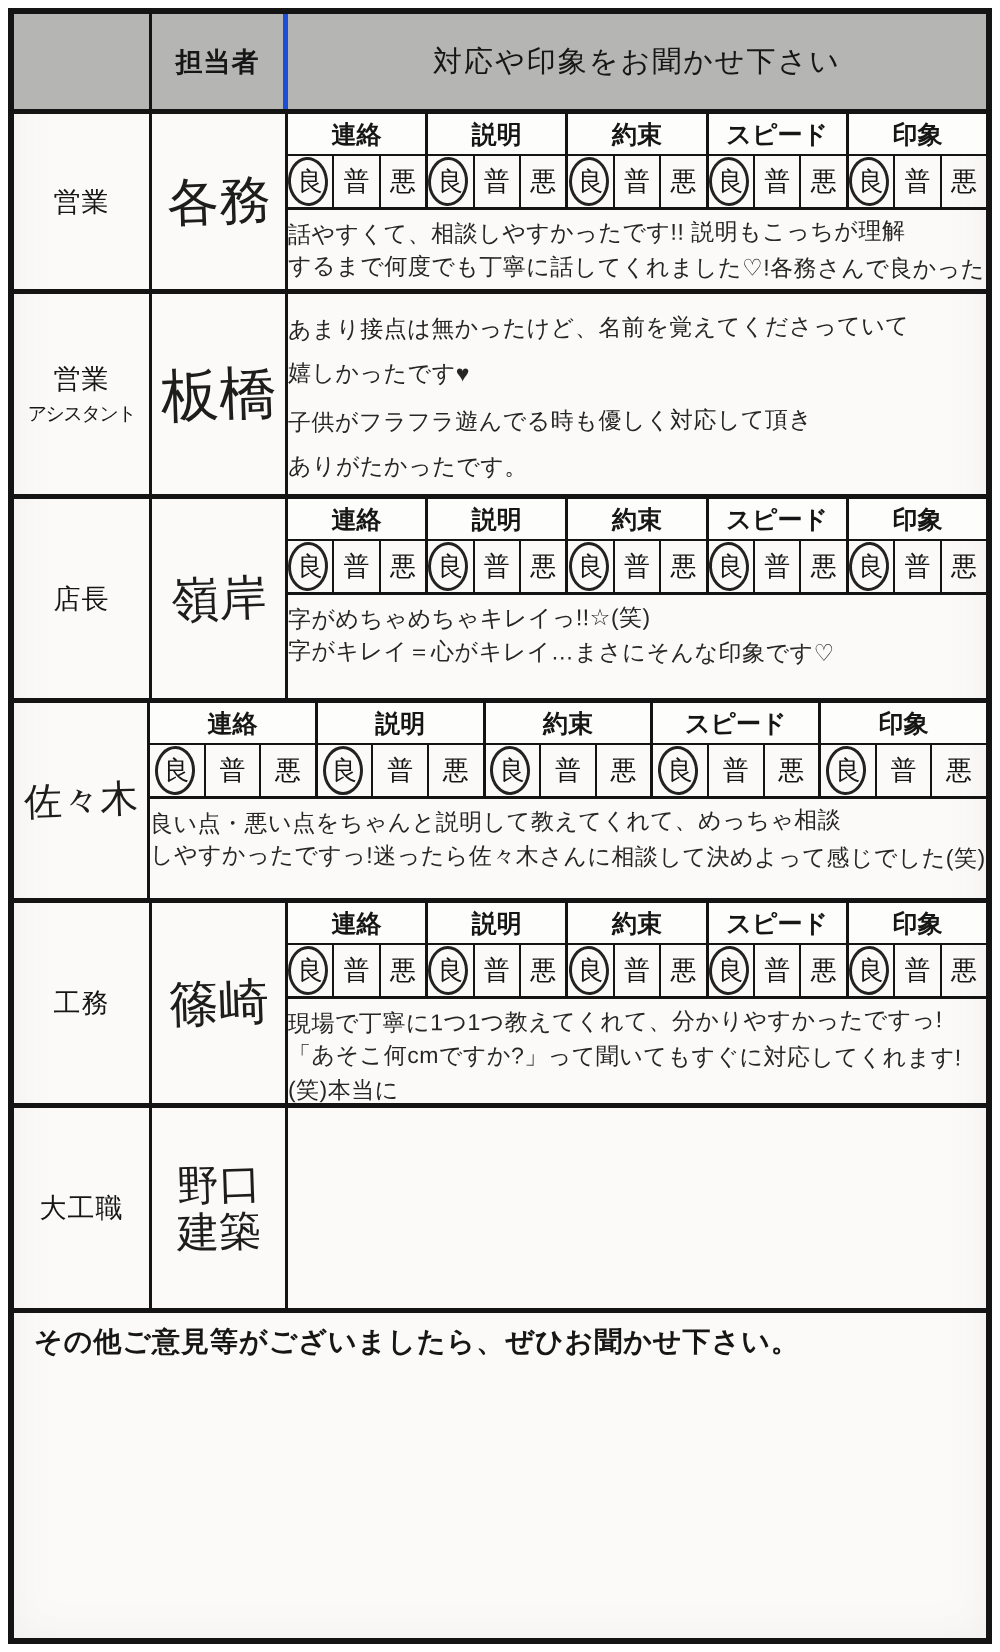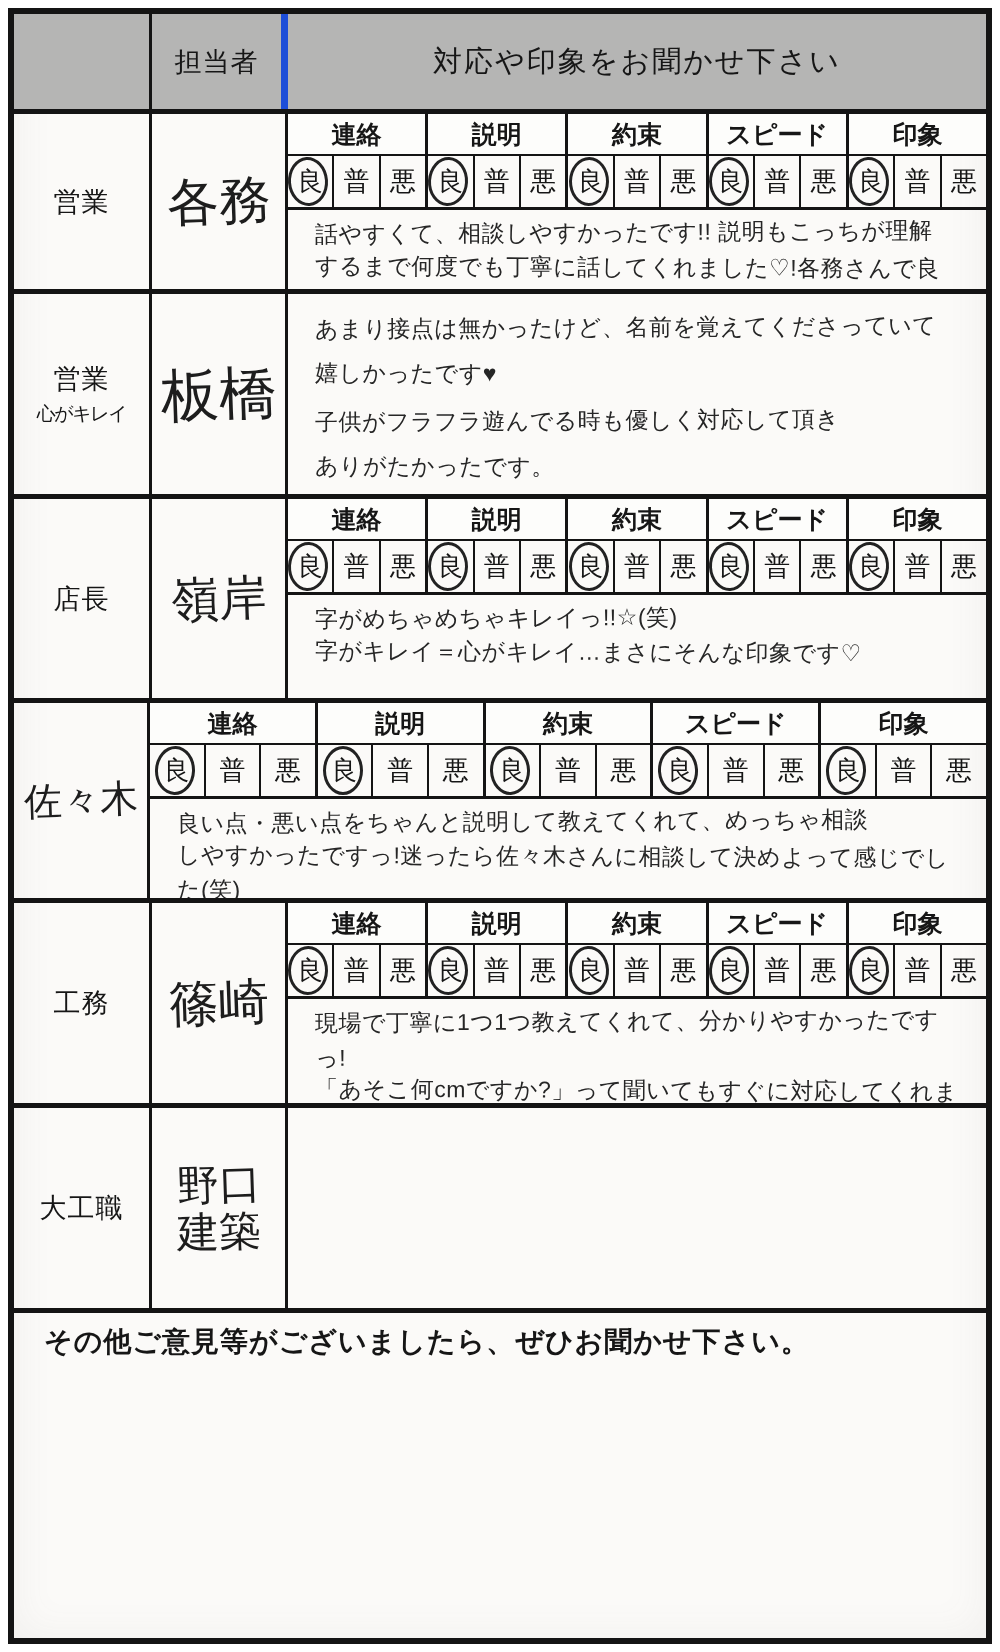--- a/index.html
+++ b/index.html
@@ -3,48 +3,48 @@
 <meta charset="utf-8">
 <style>
   *{box-sizing:border-box;margin:0;padding:0}
   html,body{width:1000px;background:#ffffff}
   body{font-family:"Liberation Sans","DejaVu Sans",sans-serif;color:#161616}
   .sheet{width:984px;height:1636px;margin:8px;border:6px solid #141414;background:#fbfaf8;display:flex;flex-direction:column;box-shadow:inset 0 0 40px rgba(120,120,110,.08)}
   
   .hrow{height:100px;display:flex;border-bottom:5px solid #141414;background:#b5b5b4}
   .hcell{display:flex;align-items:center;justify-content:center}
   .hc1{width:138px;border-right:3px solid #141414}
-  .hc2{width:136px;border-right:7px solid #1d4ed8;font-size:27px;font-weight:400;letter-spacing:1px}
+  .hc2{width:136px;border-right:5px solid #1d4ed8;font-size:27px;font-weight:700;letter-spacing:1px}
   .hc3{flex:1;font-size:29px;font-weight:400;letter-spacing:2px}
   
   .row{display:flex;border-bottom:5px solid #141414}
   .role{width:138px;border-right:3px solid #141414;display:flex;flex-direction:column;align-items:center;justify-content:center;font-size:27px;letter-spacing:1px}
   .role .small{font-size:19px;letter-spacing:-1.5px;margin-top:4px}
   .name{width:136px;border-right:3px solid #141414;display:flex;flex-direction:column;align-items:center;justify-content:center}
   .hw-name{font-weight:500;color:#1d1d1d;transform:rotate(-2deg);line-height:1.12}
   .main{flex:1;display:flex;flex-direction:column;min-width:0}
   
   .cats{display:flex;height:42px;border-bottom:2px solid #141414;background:#fdfdfb}
   .cat{flex:1;display:flex;align-items:center;justify-content:center;font-size:25px;font-weight:700;border-right:3px solid #141414}
   .cat:last-child{border-right:none}
   .opts{display:flex;height:54px;border-bottom:3px solid #141414}
   .opt{flex:1;position:relative;display:flex;align-items:center;justify-content:center;font-size:26px;font-weight:500;border-right:2px solid #141414}
   .opt:nth-child(3n){border-right:3px solid #141414}
   .opt:last-child{border-right:none}
   .circle{position:absolute;width:40px;height:49px;border:3px solid #222;border-radius:50%;top:1px;left:50%;margin-left:-22px;pointer-events:none}
   
-  .comments{flex:1;padding:5px 27px 2px;overflow:hidden}
+  .comments{flex:1;padding:5px 0 2px;overflow:hidden}
   .comments-only{padding-top:16px}
   .hw{font-size:23px;line-height:1.5;color:#262626;letter-spacing:.5px;font-weight:400}
   .hw:nth-child(odd){transform:rotate(-.35deg)}
   .hw:nth-child(even){transform:rotate(.25deg)}
   .comments-only .hw{margin-bottom:12px}
   .align-right{text-align:right;padding-right:6px;font-size:21px;margin-top:-6px}
   
-  .other{flex:1;padding:10px 30px;display:flex;flex-direction:column}
+  .other{flex:1;padding:10px 20px;display:flex;flex-direction:column}
   .prompt{font-size:28px;font-weight:600;letter-spacing:1px;margin-bottom:18px}
   .other .hw{font-size:24px;margin-bottom:20px;letter-spacing:.2px}
 </style>
 </head>
 <body>
 
 <div class="sheet">
 
   <div class="hrow">
     <div class="hcell hc1"></div>
@@ -122,21 +122,21 @@
           </div>
           <div class="comments">
             <div class="hw">話やすくて、相談しやすかったです!! 説明もこっちが理解</div>
             <div class="hw">するまで何度でも丁寧に話してくれました♡!各務さんで良かった☺</div>
           </div>
         </div>
       </div>
       <div class="row" style="height: 205px;">
         <div class="role">
           <div>営業</div>
-          <div class="small">心がキレイ</div>
+          <div class="small">アシスタント</div>
         </div>
         <div class="name">
           <div class="hw-name" style="font-size: 58px;">板橋</div>
         </div>
         <div class="main">
           <div class="comments comments-only">
             <div class="hw">あまり接点は無かったけど、名前を覚えてくださっていて</div>
             <div class="hw">嬉しかったです♥</div>
             <div class="hw">子供がフラフラ遊んでる時も優しく対応して頂き</div>
             <div class="hw">ありがたかったです。</div>

